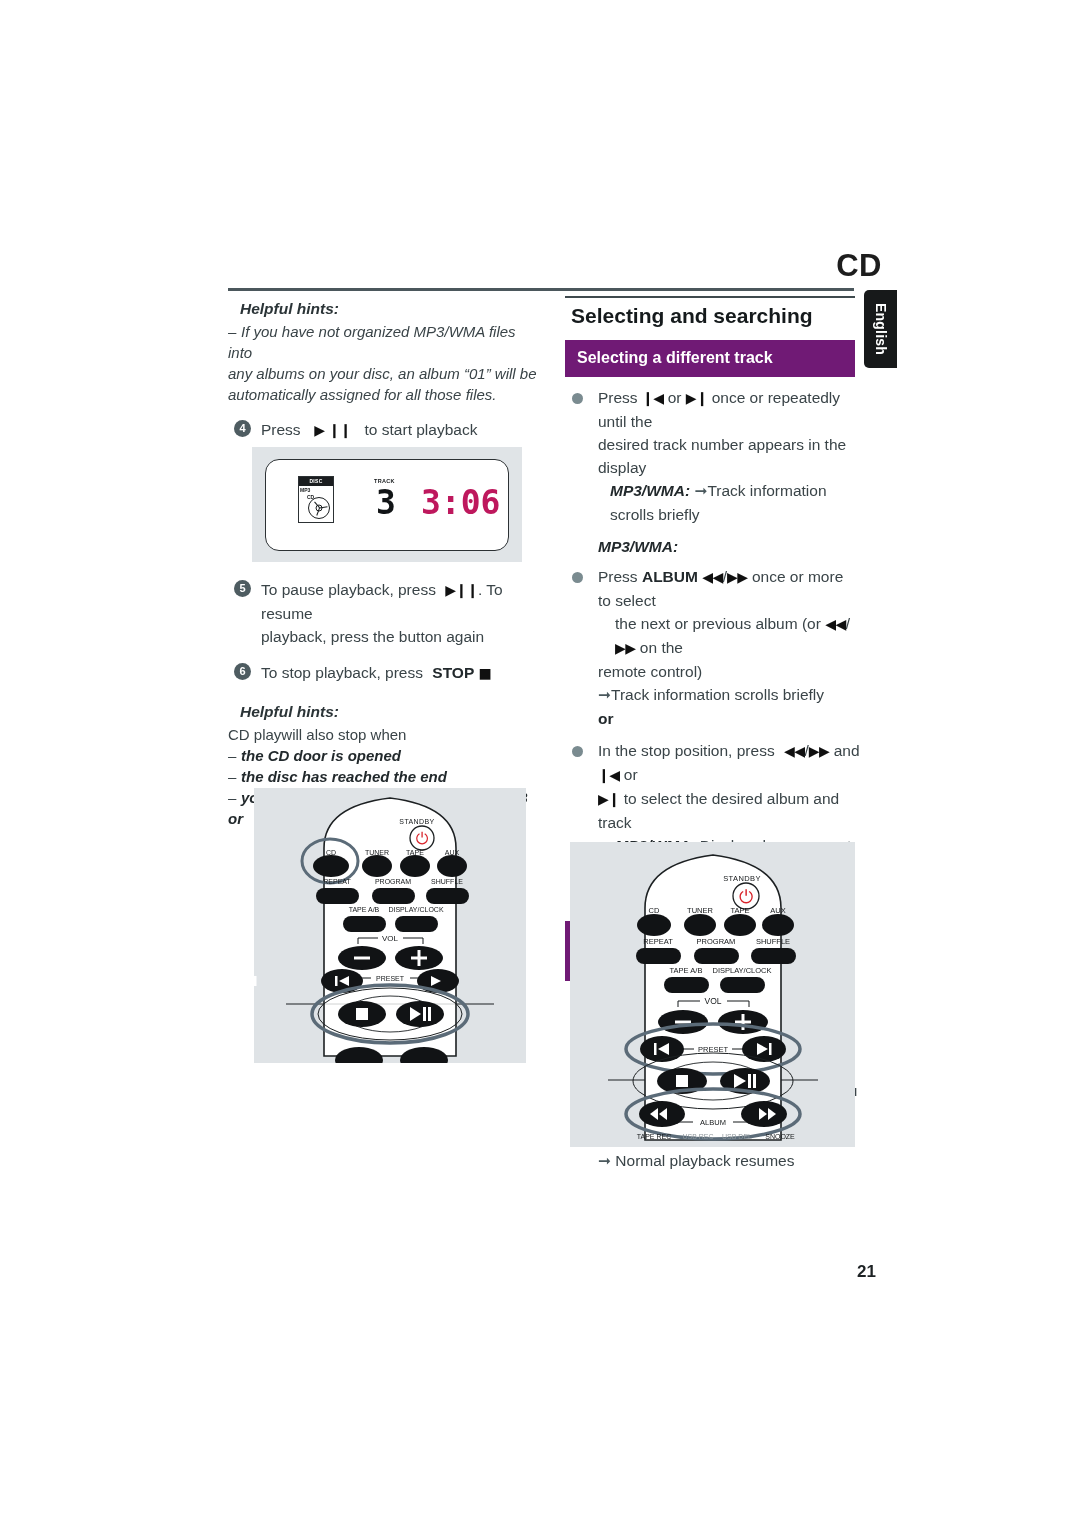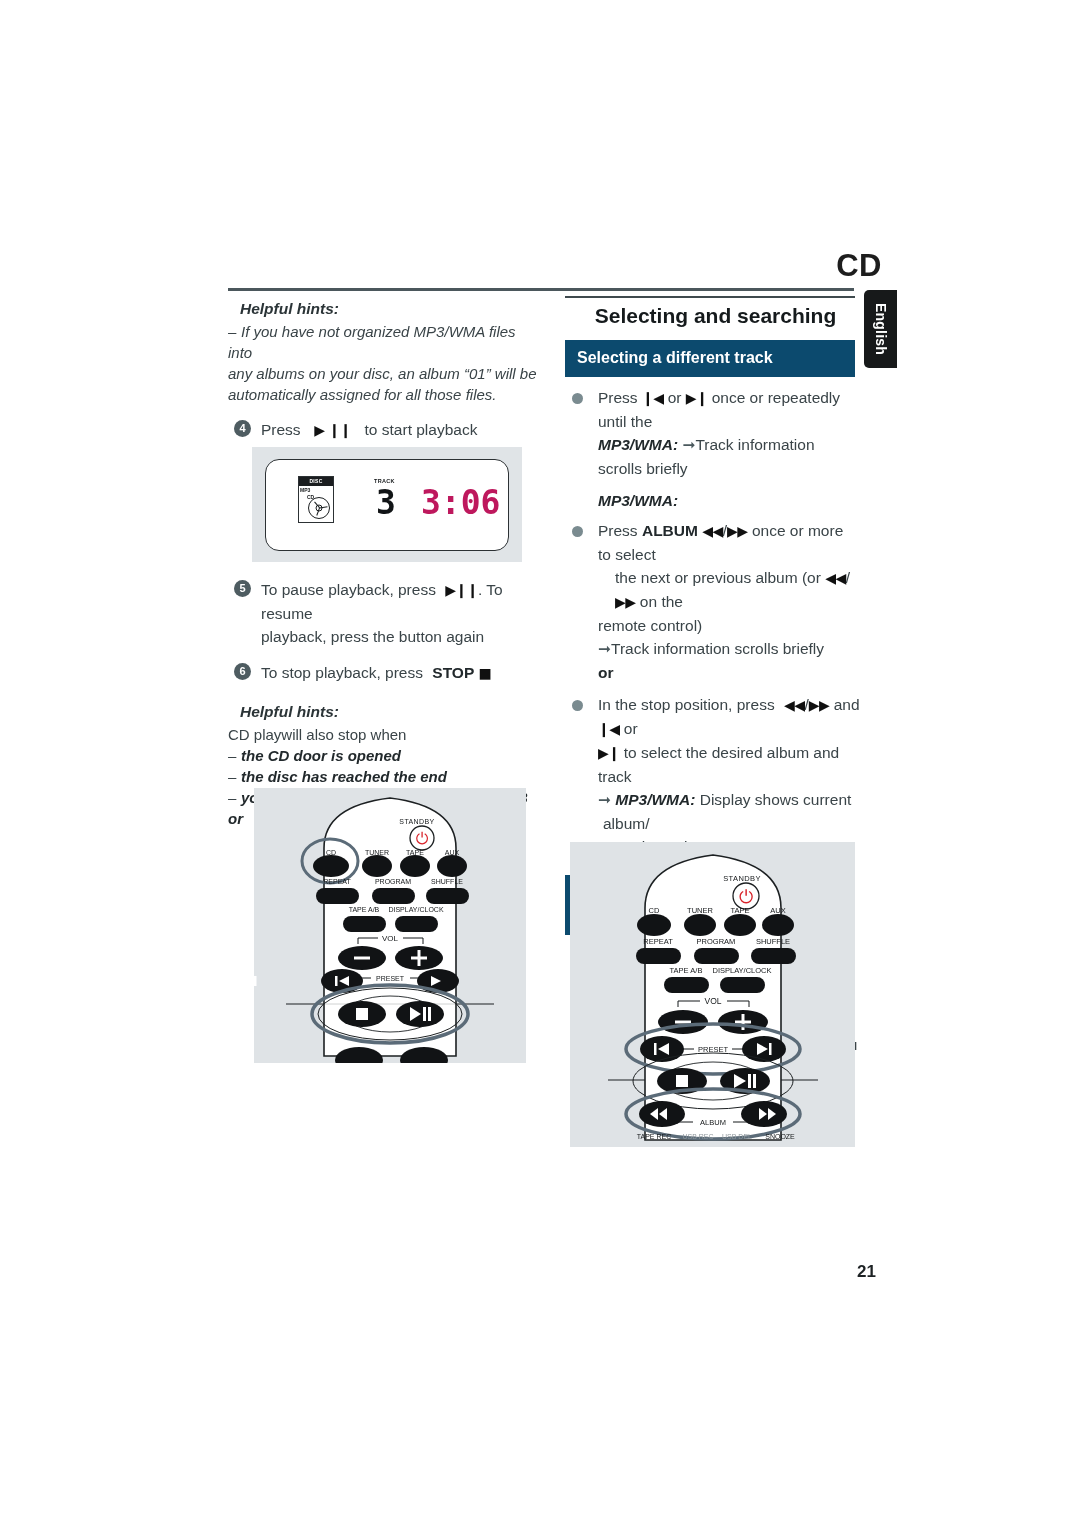--- a/index.html
+++ b/index.html
@@ -160,24 +160,23 @@
     width: 290px;
     height: 2px;
     background: #3f4a4e;
     margin-bottom: 6px;
   }
   .section-title {
     font-size: 21px;
     font-weight: bold;
     color: #151a1c;
     margin: 0 0 12px 6px;
-    text-align: center;
   }
   .band {
-    background: #0c4a6e;
+    background: #701a75;
     color: #ffffff;
     font-size: 16px;
     font-weight: bold;
     padding: 7px 0 8px 12px;
     width: 278px;
     line-height: 22px;
   }
   .band.two-line { padding-bottom: 9px; }
 
   
@@ -478,21 +477,22 @@
     <div class="section-title">Selecting and searching</div>
     <div class="band">Selecting a different track</div>
 
     <div class="bullet-row">
       <span class="bullet-dot"></span>
       <span>Press</span>
       <span class="glyph">❙◀</span>
       <span>or</span>
       <span class="glyph">▶❙</span>
       <span>once or repeatedly until the</span>
-      <span class="indent-line" style="margin-left:0"><span class="bi">MP3/WMA:</span> <span class="arr">➞</span><span>Track information scrolls briefly</span></span>
+      <span class="indent-line" style="margin-left:0">desired track number appears in the display</span>
+      <span class="indent-line" style="margin-left:12px"><span class="bi">MP3/WMA:</span> <span class="arr">➞</span><span>Track information scrolls briefly</span></span>
     </div>
 
     <div style="height:12px"></div>
     <div class="bi" style="font-size:15.5px;margin-left:33px">MP3/WMA:</div>
 
     <div class="bullet-row">
       <span class="bullet-dot"></span>
       <span>Press</span>
       <span class="b">ALBUM</span>
       <span class="glyph">◀◀</span><span>/</span><span class="glyph">▶▶</span>

